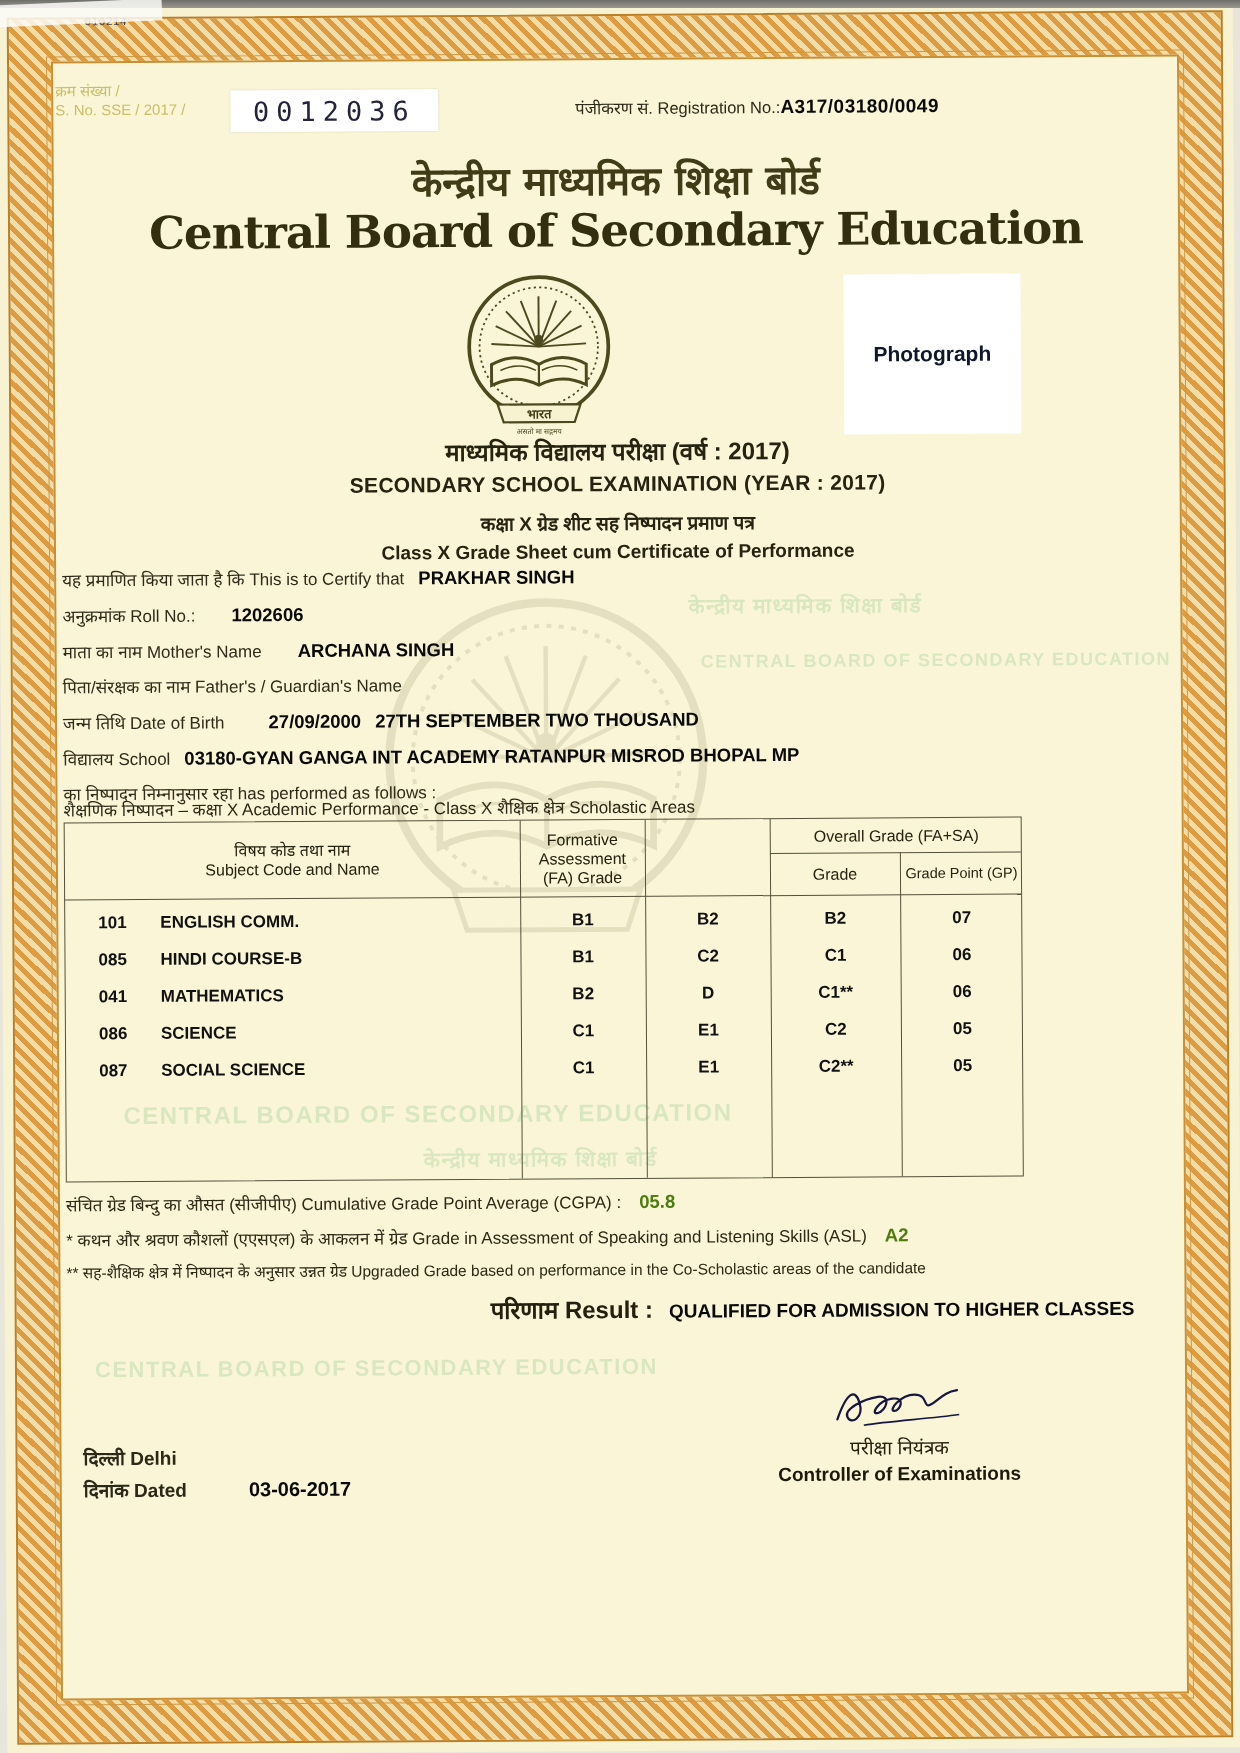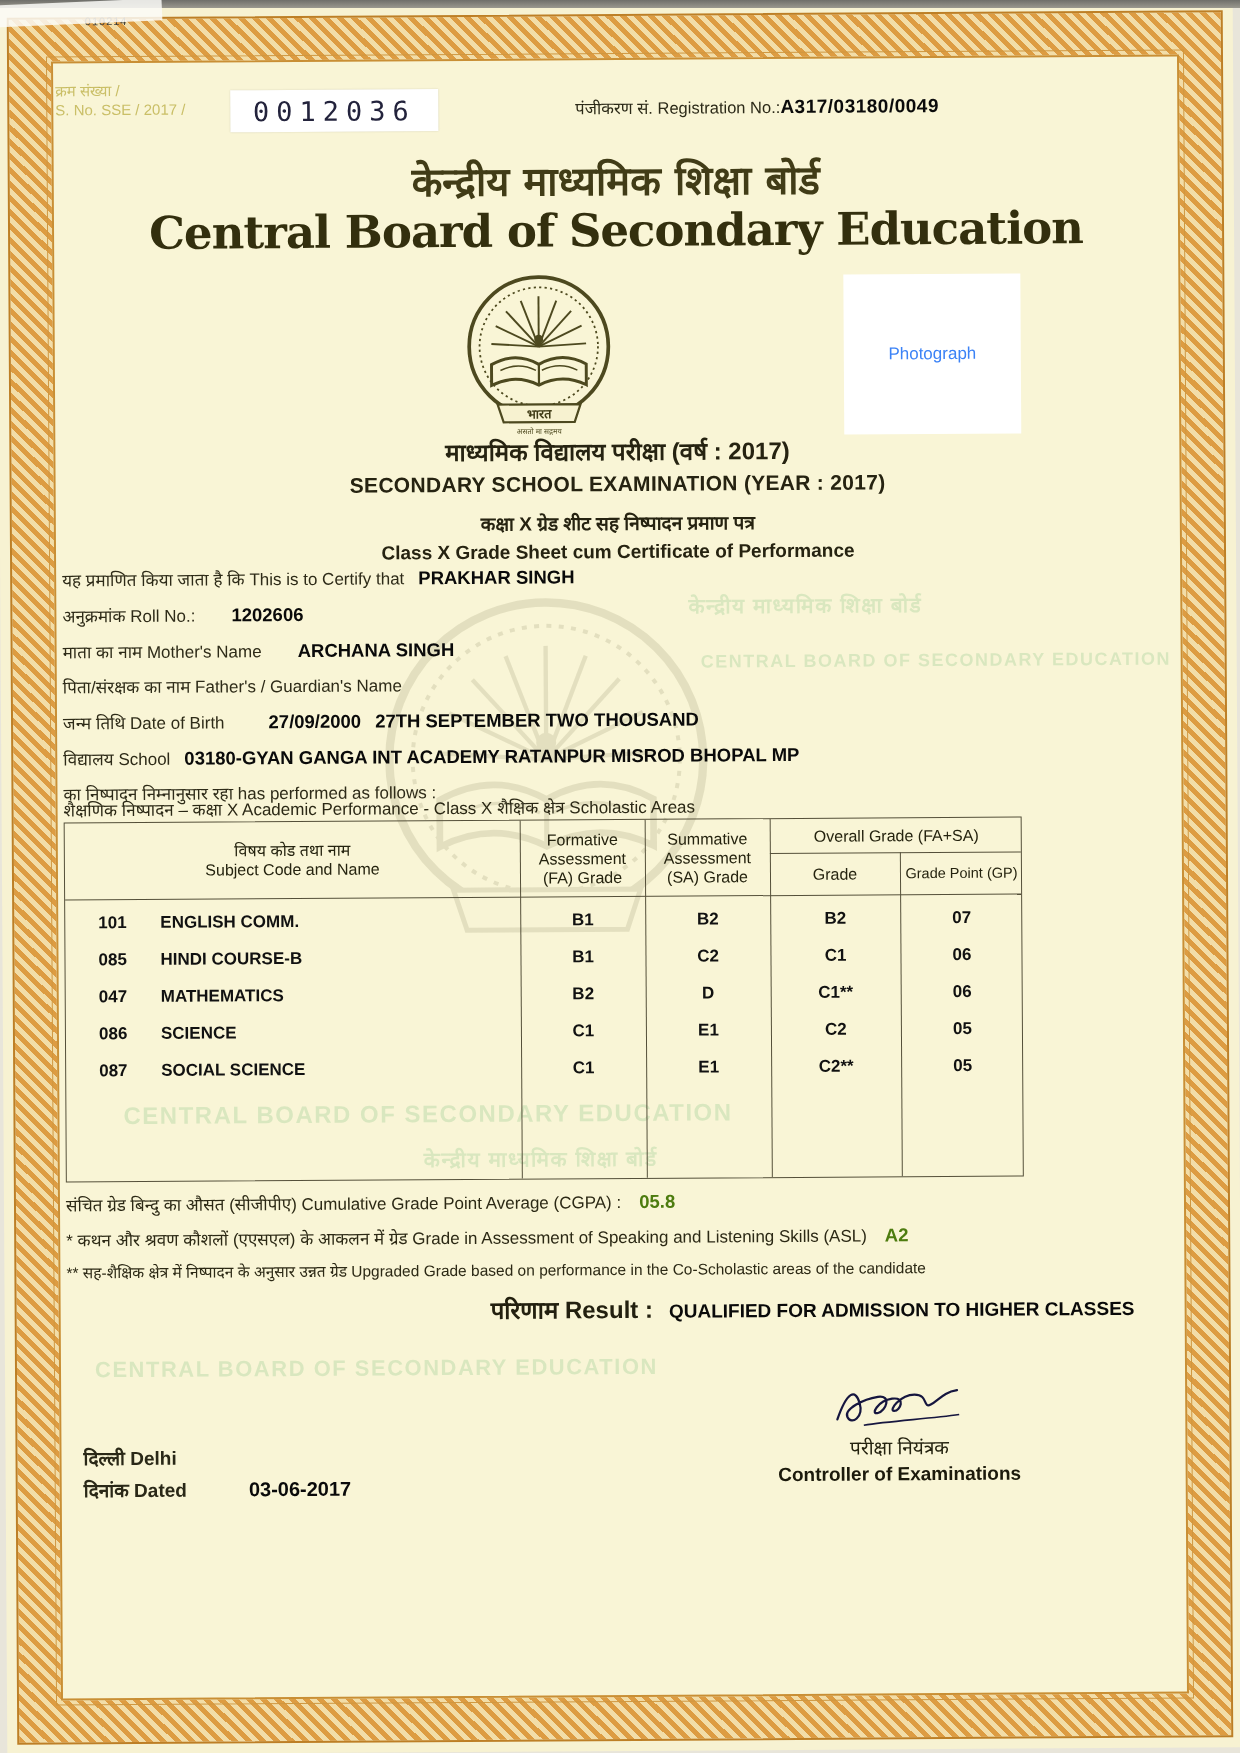--- a/index.html
+++ b/index.html
@@ -26,21 +26,21 @@
   .serial-box span { font-family:"DejaVu Sans Mono", monospace; font-size:27px; letter-spacing:7px; color:#23233c;text-align:right; }
   .reg-line { position:absolute; top:92px; left:578px; display:flex; align-items:baseline; }
   .reg-label { font-size:16.5px; color:#2c2a18; }
   .reg-value { font-size:19px; font-weight:bold; color:#0b0b0b; letter-spacing:.5px; }
 
   .title-hi { position:absolute; top:148px; left:0; width:100%; text-align:center; font-size:40px; font-weight:bold; color:#413c17; font-family:"DejaVu Sans", sans-serif; }
   .title-en { position:absolute; top:200px; left:0; width:100%; text-align:center; font-size:45px; font-weight:bold; color:#332f0e; font-family:"DejaVu Serif", serif; letter-spacing:-1px; }
 
   .logo { position:absolute; top:268px; left:466px; width:148px; }
   .photo-box { position:absolute; top:272px; left:845px; width:177px; height:160px; background:#ffffff; display:flex; align-items:center; justify-content:center; }
-  .photo-box span { font-size:17px; color:#3b82f6; }
+  .photo-box span { font-size:21px; color:#0f172a;font-weight:bold; }
 
   .exam-block { position:absolute; top:430px; left:0; width:100%; text-align:center; color:#262311; }
   .exam-hi { font-size:24px; font-weight:bold; margin-bottom:5px; }
   .exam-en { font-size:21px; font-weight:bold; margin-bottom:14px; letter-spacing:.3px; }
   .sheet-hi { font-size:19px; font-weight:600; margin-bottom:5px; }
   .sheet-en { font-size:19px; font-weight:600; }
 
   
   .fields { position:absolute; top:562px; left:62px; width:950px; font-size:17px; }
   .f-line { margin-bottom:13px; line-height:22px; display:flex; align-items:baseline; flex-wrap:nowrap; }
@@ -218,42 +218,41 @@
         <div class="vline v3"></div>
         <div class="vline v4"></div>
         <div class="hline-header"></div>
         <div class="hline-overall"></div>
 
         <div class="th th-subject">
           <span>विषय कोड तथा नाम</span>
           <span>Subject Code and Name</span>
         </div>
         <div class="th th-fa">Formative Assessment (FA) Grade</div>
-        <div class="th th-sa">Summative Assessment (SA) Grade</div>
         <div class="th th-overall">Overall Grade (FA+SA)</div>
         <div class="th th-grade">Grade</div>
         <div class="th th-gp">Grade Point (GP)</div>
 
         <div class="tbl-body">
           <div class="trow">
             <div class="cell-subject"><span class="code">101</span><span>ENGLISH COMM.</span></div>
             <div class="cell-c">B1</div>
             <div class="cell-c">B2</div>
             <div class="cell-c">B2</div>
             <div class="cell-c">07</div>
           </div>
           <div class="trow">
             <div class="cell-subject"><span class="code">085</span><span>HINDI COURSE-B</span></div>
             <div class="cell-c">B1</div>
             <div class="cell-c">C2</div>
             <div class="cell-c">C1</div>
             <div class="cell-c">06</div>
           </div>
           <div class="trow">
-            <div class="cell-subject"><span class="code">047</span><span>MATHEMATICS</span></div>
+            <div class="cell-subject"><span class="code">041</span><span>MATHEMATICS</span></div>
             <div class="cell-c">B2</div>
             <div class="cell-c">D</div>
             <div class="cell-c">C1**</div>
             <div class="cell-c">06</div>
           </div>
           <div class="trow">
             <div class="cell-subject"><span class="code">086</span><span>SCIENCE</span></div>
             <div class="cell-c">C1</div>
             <div class="cell-c">E1</div>
             <div class="cell-c">C2</div>

